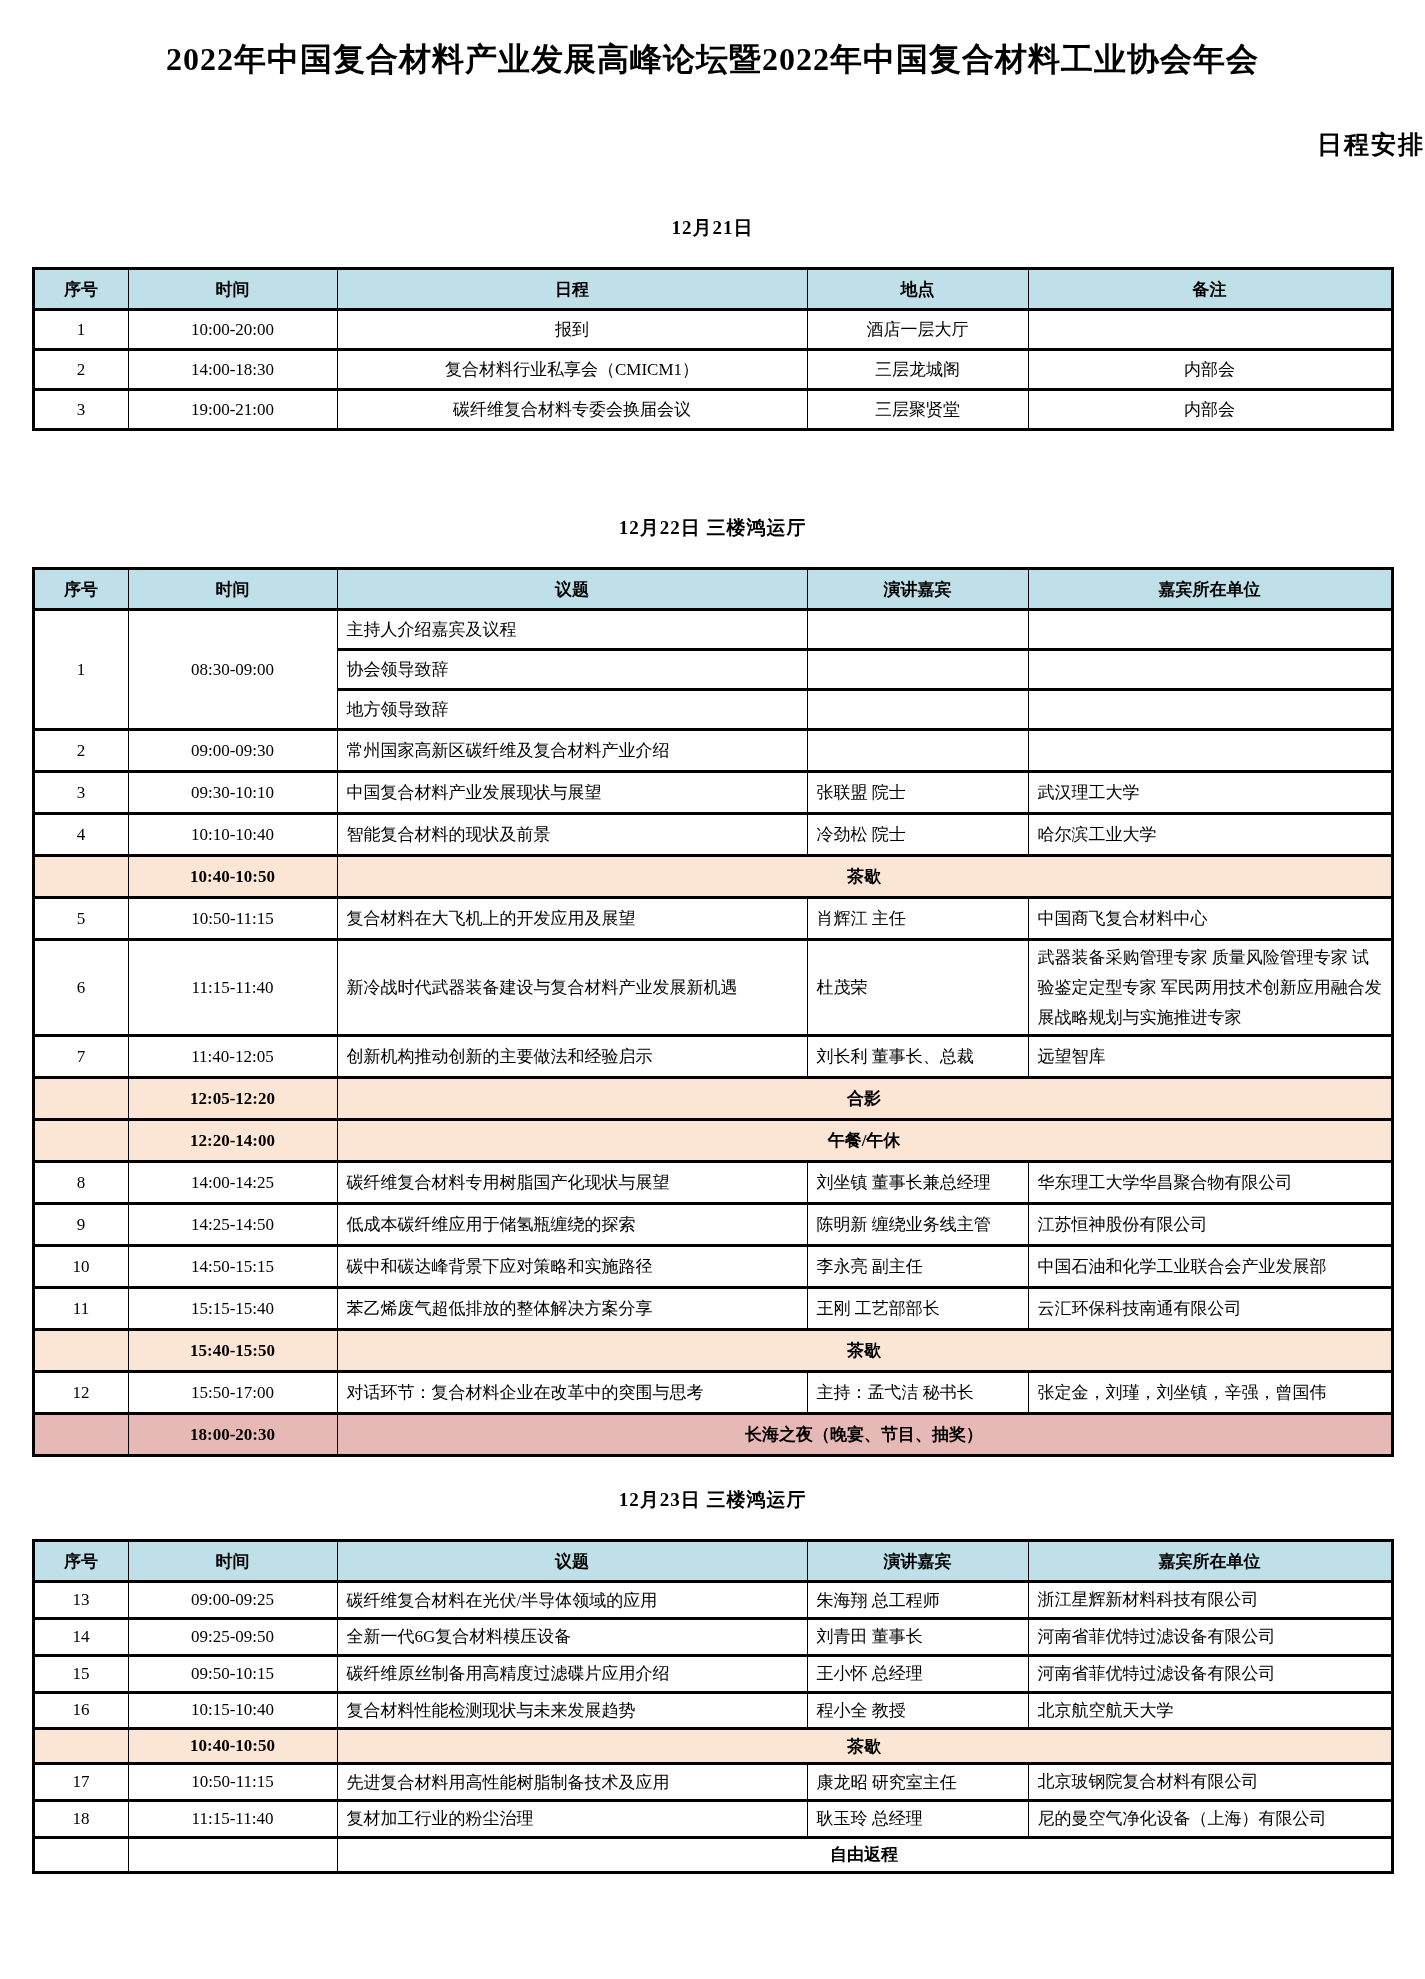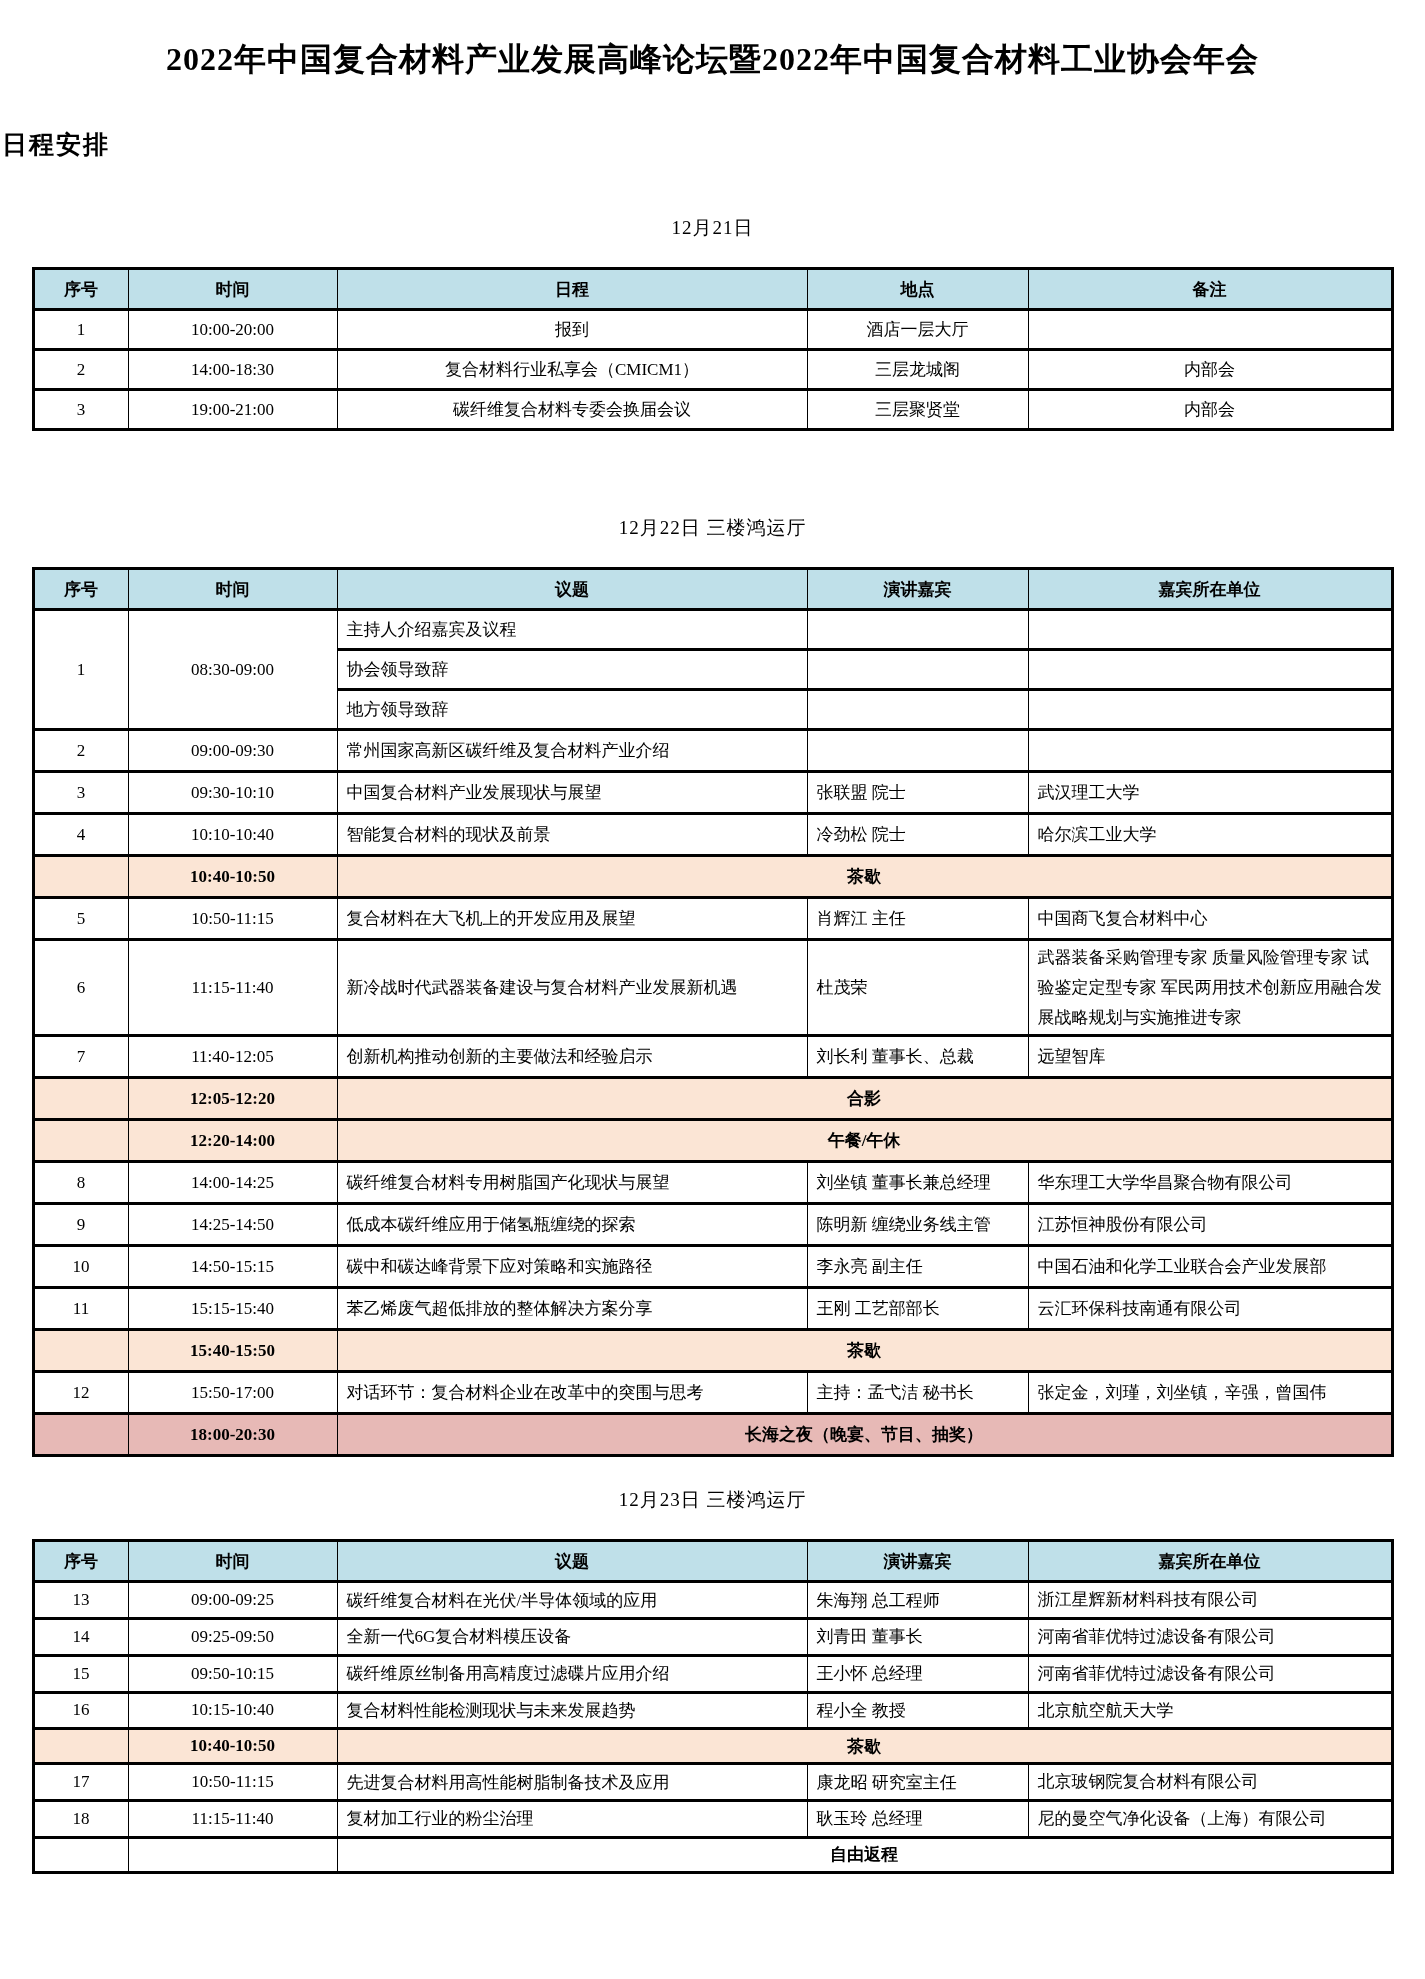--- a/index.html
+++ b/index.html
@@ -16,29 +16,29 @@
   }
   .doc-title{
     margin:0;
     padding-top:38px;
     text-align:center;
     font-size:32px;
     font-weight:bold;
     letter-spacing:1px;
   }
   .doc-subtitle{
-    margin:46px 0 0 2px;
-    text-align:left;
+    margin:46px 0 0 12px;
+    text-align:right;
     font-size:25px;
     font-weight:bold;
     letter-spacing:2px;
   }
   .section-title{
     text-align:center;
-    font-weight:normal;
+    font-weight:bold;
     font-size:19px;
     letter-spacing:1px;
   }
   .sec-0 .section-title{margin-top:54px;}
   .sec-1 .section-title{margin-top:84px;}
   .sec-2 .section-title{margin-top:30px;}
   table.sched{
     border-collapse:collapse;
     margin:26px auto 0 auto;
     border:3px solid #000;

